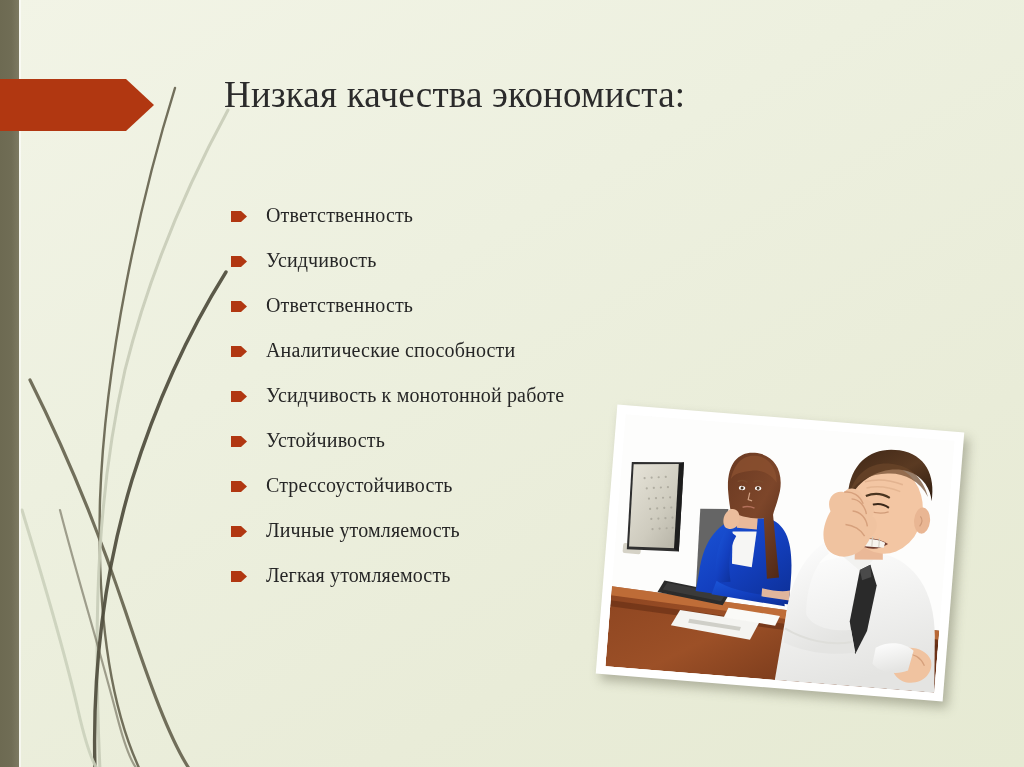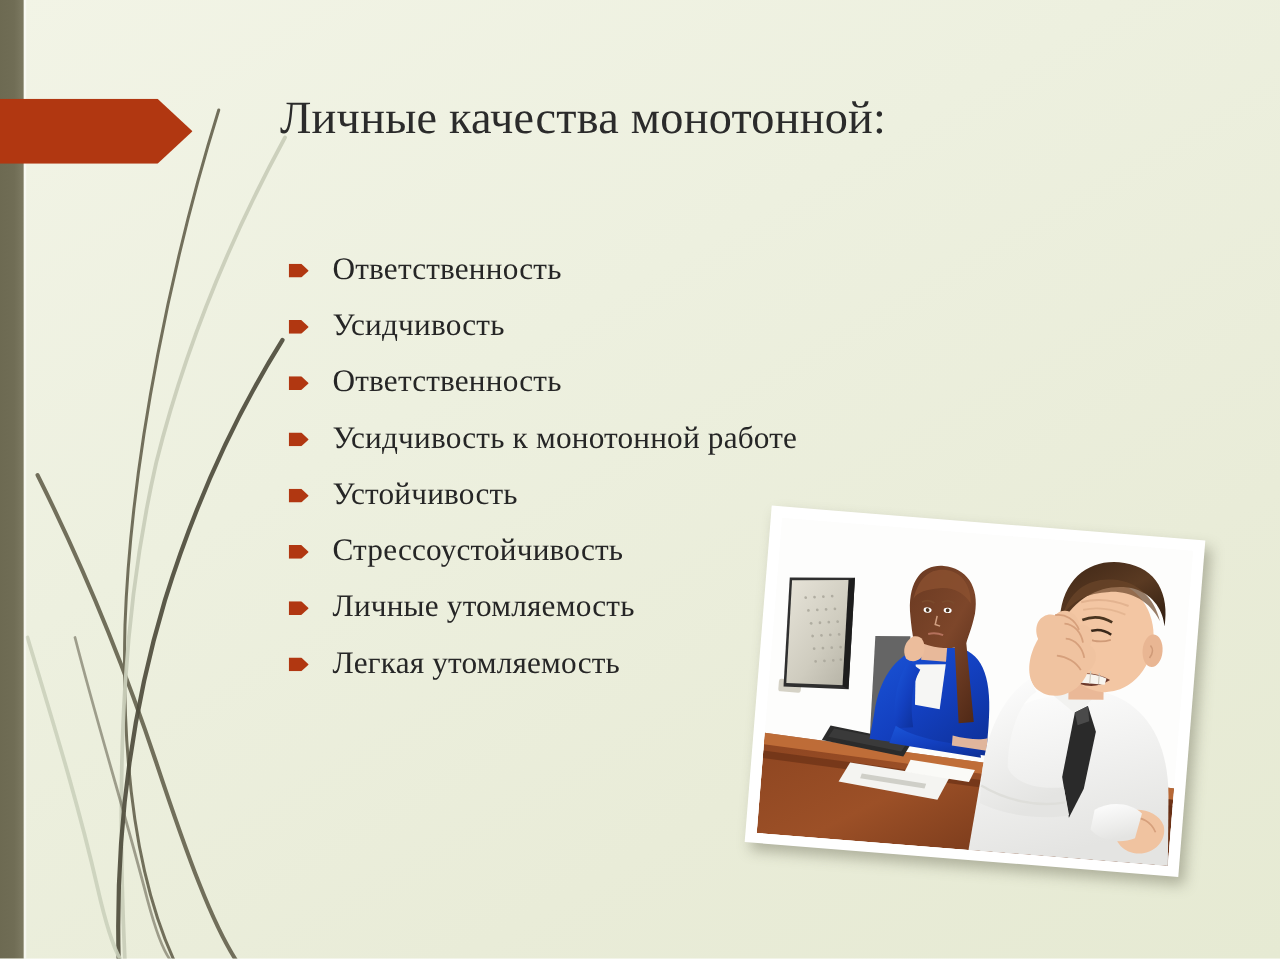--- a/index.html
+++ b/index.html
@@ -69,21 +69,21 @@
   }
   .bullet-marker {
     flex: 0 0 auto;
     width: 16px; height: 11px;
     margin-right: 19px;
     position: relative;
     top: 1px;
   }
   .bullet-text {
     font-family: "Liberation Serif", serif;
-    font-size: 25px;
+    font-size: 20px;
     color: #262626;
     white-space: nowrap;
     letter-spacing: 0.15px;
   }
 
   
   .photo-wrap {
     position: absolute;
     left: 606px; top: 418px;
     width: 348px; height: 270px;
@@ -117,21 +117,21 @@
     </g>
   </svg>
 
   <div class="left-band"></div>
   <div class="left-band-hairline"></div>
 
   <svg class="title-arrow" viewBox="0 0 154 52" preserveAspectRatio="none">
     <polygon points="0,0 126,0 154,26 126,52 0,52" fill="#b13711"></polygon>
   </svg>
 
-  <div class="slide-title">Личные качества монотонной:</div>
+  <div class="slide-title">Низкая качества экономиста:</div>
 
   <div class="bullet-list">
 
     <div class="bullet-row">
       <svg class="bullet-marker" viewBox="0 0 16 11">
           <polygon points="0,0 10,0 16,5.5 10,11 0,11" fill="#b13711"></polygon>
         </svg>
       <span class="bullet-text">Ответственность</span>
     </div>
 
@@ -142,20 +142,26 @@
       <span class="bullet-text">Усидчивость</span>
     </div>
 
     <div class="bullet-row">
       <svg class="bullet-marker" viewBox="0 0 16 11">
           <polygon points="0,0 10,0 16,5.5 10,11 0,11" fill="#b13711"></polygon>
         </svg>
       <span class="bullet-text">Ответственность</span>
     </div>
 
+    <div class="bullet-row">
+      <svg class="bullet-marker" viewBox="0 0 16 11">
+          <polygon points="0,0 10,0 16,5.5 10,11 0,11" fill="#b13711"></polygon>
+        </svg>
+      <span class="bullet-text">Аналитические способности</span>
+    </div>
 
     <div class="bullet-row">
       <svg class="bullet-marker" viewBox="0 0 16 11">
           <polygon points="0,0 10,0 16,5.5 10,11 0,11" fill="#b13711"></polygon>
         </svg>
       <span class="bullet-text">Усидчивость к монотонной работе</span>
     </div>
 
     <div class="bullet-row">
       <svg class="bullet-marker" viewBox="0 0 16 11">

